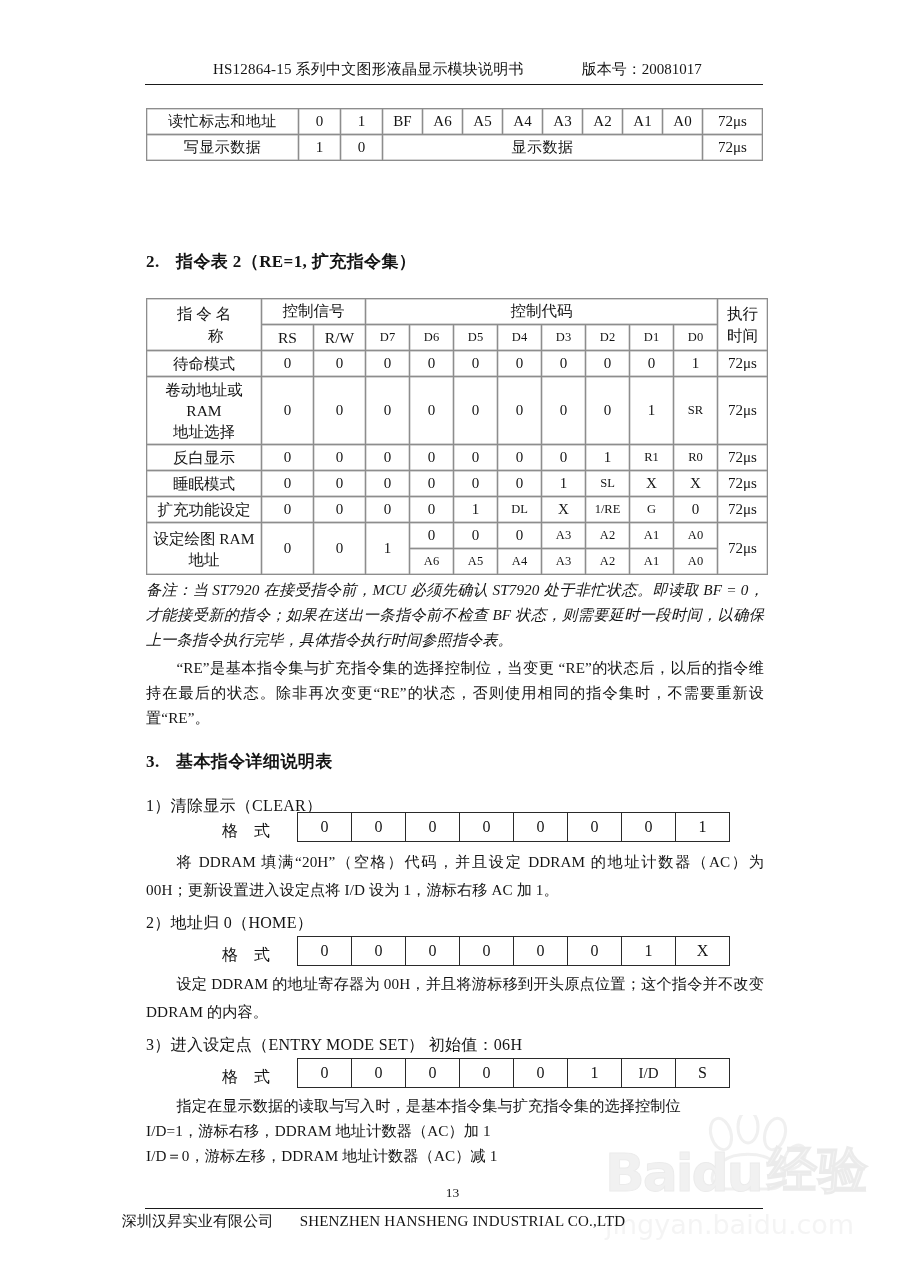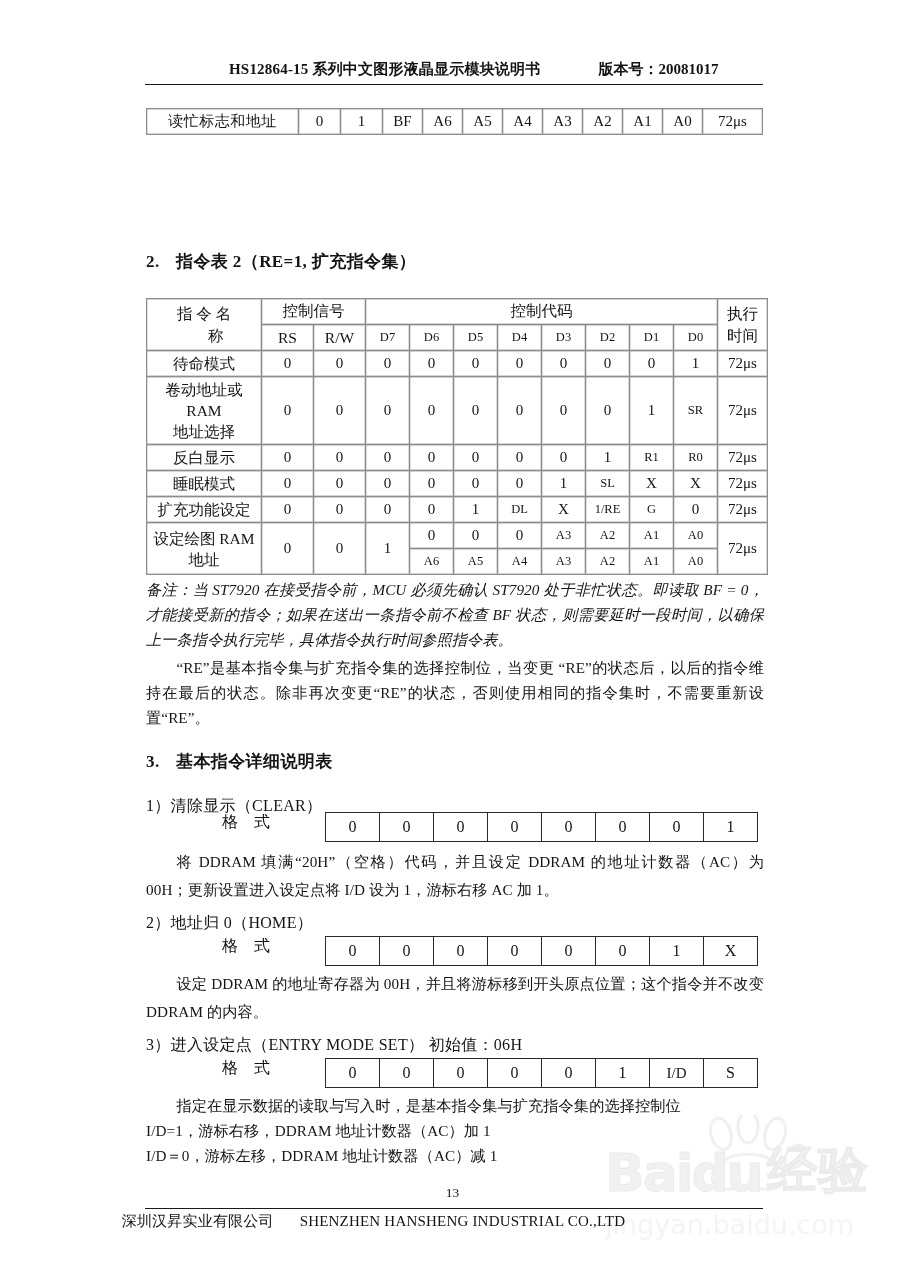--- a/index.html
+++ b/index.html
@@ -39,23 +39,23 @@
   .wm-url{
     position:absolute;left:18px;top:92px;
     font-family:"DejaVu Sans","Liberation Sans",sans-serif;
     font-size:27px;color:#ececec;letter-spacing:0px;
   }
   .wm-paw{position:absolute;left:108px;top:-2px;}
 
   
   .content{position:relative;z-index:2;}
   .hdr{
-    position:absolute;left:161px;top:60px;width:615px;
+    position:absolute;left:145px;top:60px;width:615px;
     font-size:15px;
-    display:flex;align-items:center;font-weight:bold;
+    display:flex;align-items:center;
   }
   .hdr-title{margin-left:68px;letter-spacing:.2px;}
   .hdr-ver{margin-left:58px;}
   .hdr-rule{
     position:absolute;left:145px;top:84px;width:618px;height:0;
     border-top:1.6px solid #1a1a1a;
   }
 
   
   table{border-collapse:collapse;table-layout:fixed;}
@@ -107,21 +107,21 @@
     position:absolute;left:146px;font-size:16px;letter-spacing:.3px;
   }
   .body-t{
     position:absolute;left:146px;width:618px;
     font-size:15.2px;line-height:28px;text-align:justify;
     letter-spacing:.1px;
   }
   .indent{text-indent:2em;}
 
   
-  .fmt-wrap{position:absolute;display:flex;align-items:flex-start;gap:28px;}
+  .fmt-wrap{position:absolute;display:flex;align-items:flex-end;}
   .fmt-label{
     font-size:16px;width:92px;text-align:center;letter-spacing:6px;
     padding-right:2px;
   }
   table.fmt{width:408px;}
   table.fmt td{
     border:1.5px solid #2a2a2a;
     height:26px;text-align:center;font-size:16px;
     background:#fff;
   }
@@ -193,20 +193,27 @@
             <td class="mono-sm">BF</td>
             <td class="mono-sm">A6</td>
             <td class="mono-sm">A5</td>
             <td class="mono-sm">A4</td>
             <td class="mono-sm">A3</td>
             <td class="mono-sm">A2</td>
             <td class="mono-sm">A1</td>
             <td class="mono-sm">A0</td>
             <td class="us">72μs</td>
           </tr>
+          <tr>
+            <td class="cn">写显示数据</td>
+            <td>1</td>
+            <td>0</td>
+            <td class="cn" colspan="8">显示数据</td>
+            <td class="us">72μs</td>
+          </tr>
         </tbody>
     </table>
 
     <div class="sec-head" id="sec2">
       <span class="num">2.</span><span>指令表 2（RE=1, 扩充指令集）</span>
     </div>
 
     <table class="tbl" id="table-instr">
       <colgroup>
         <col style="width:115px">

